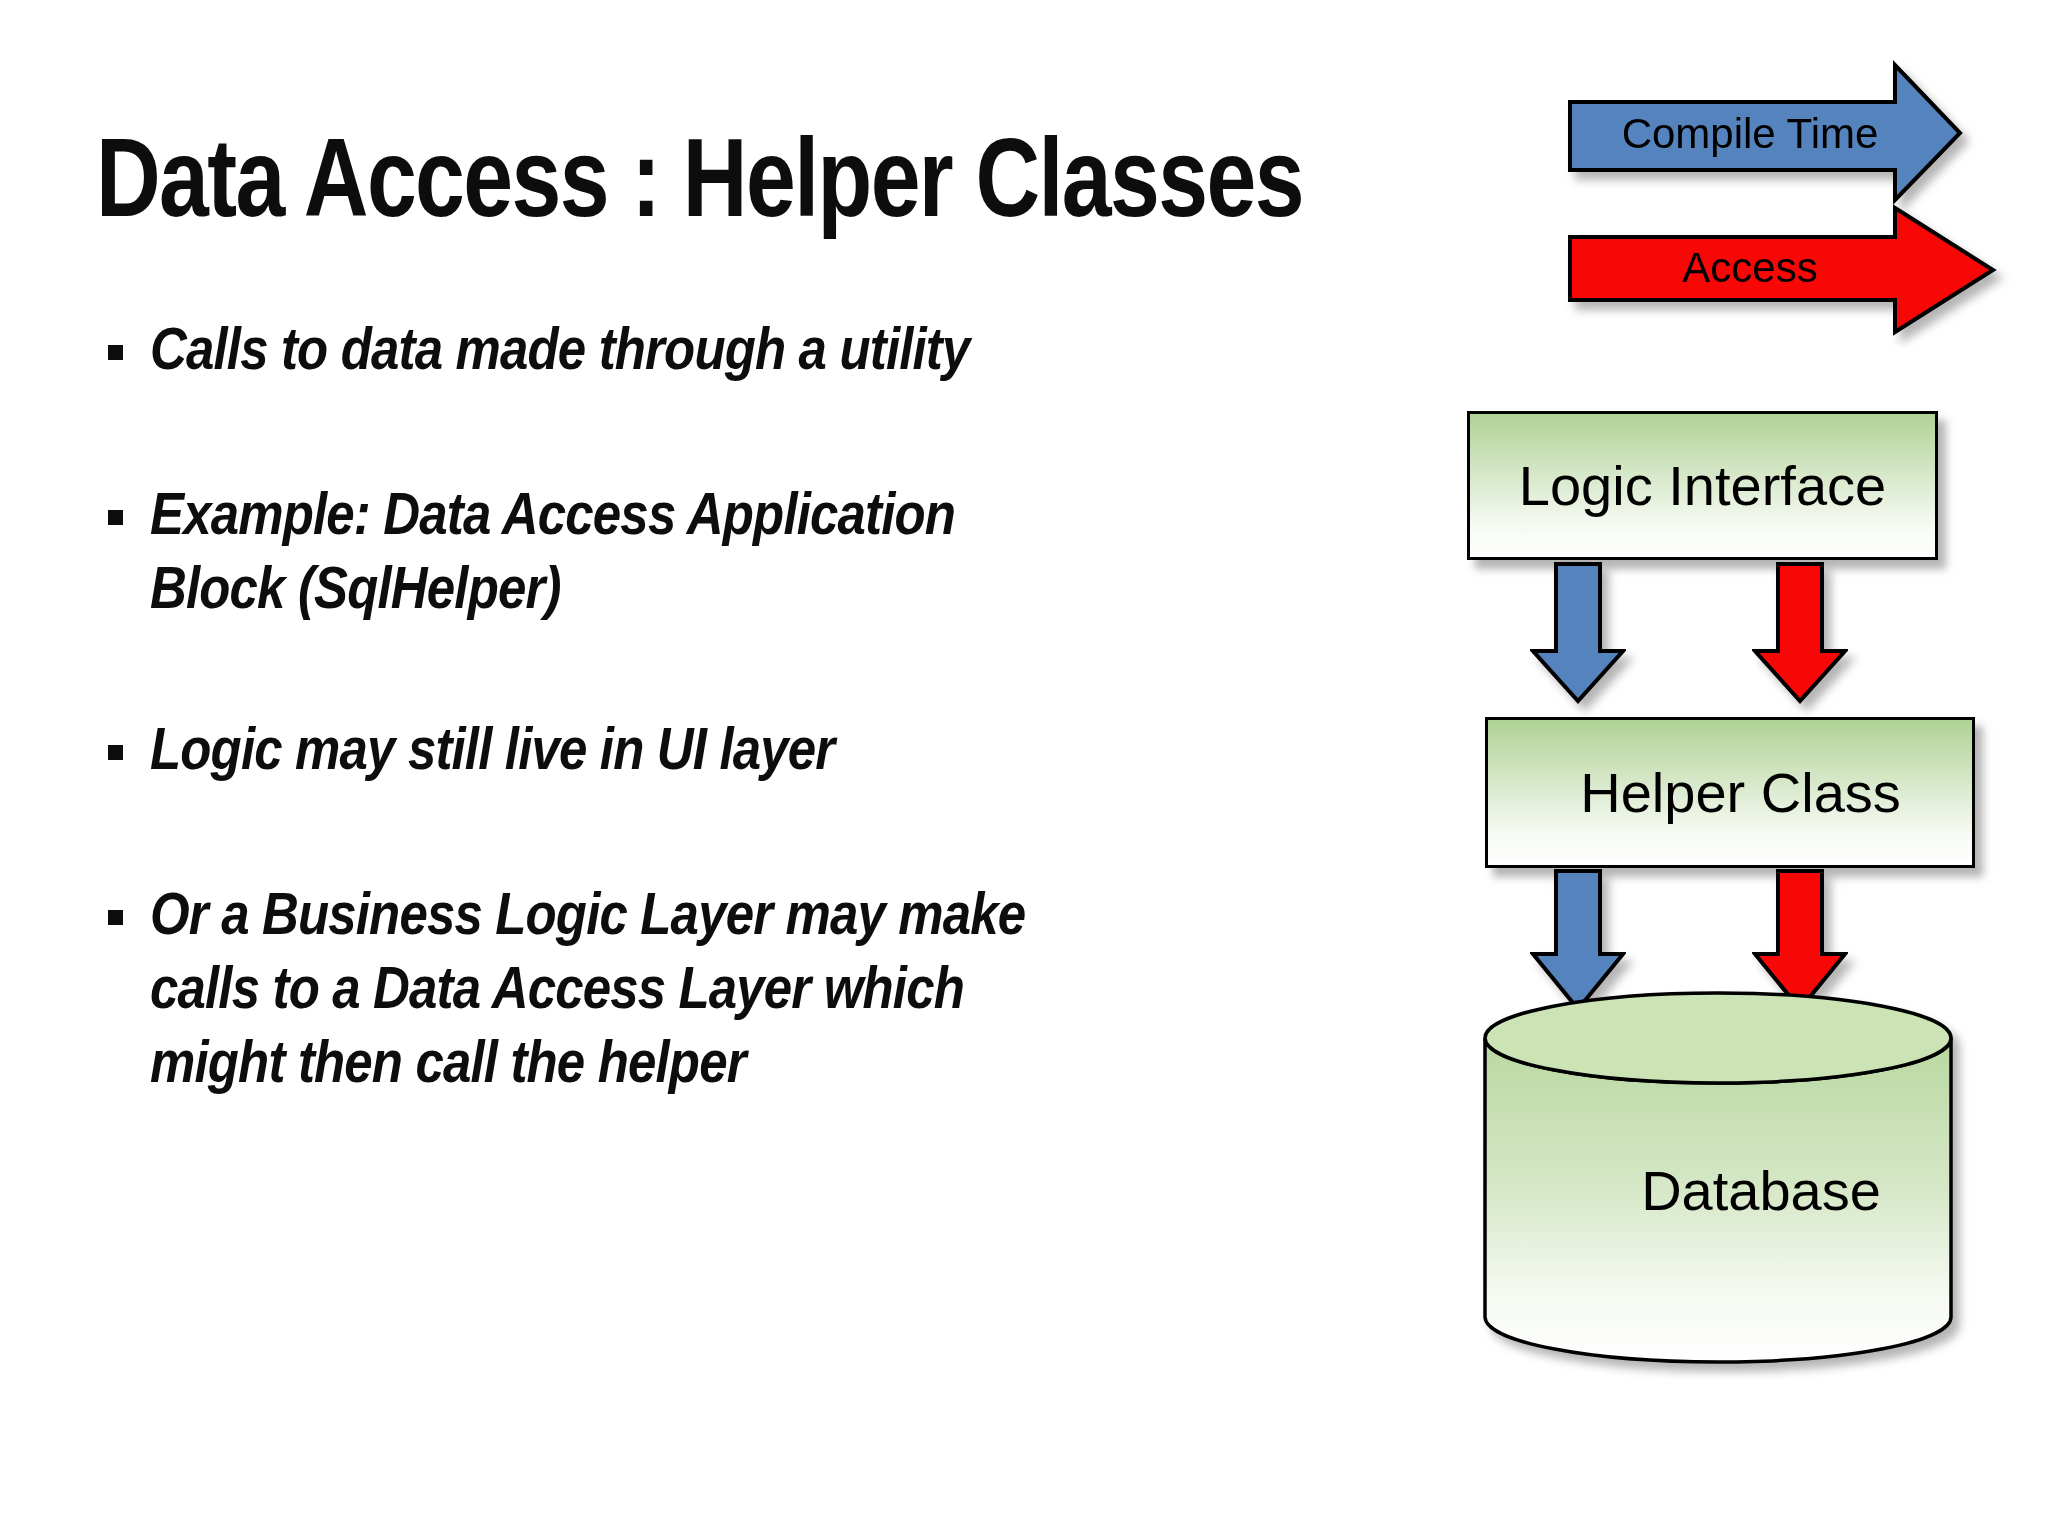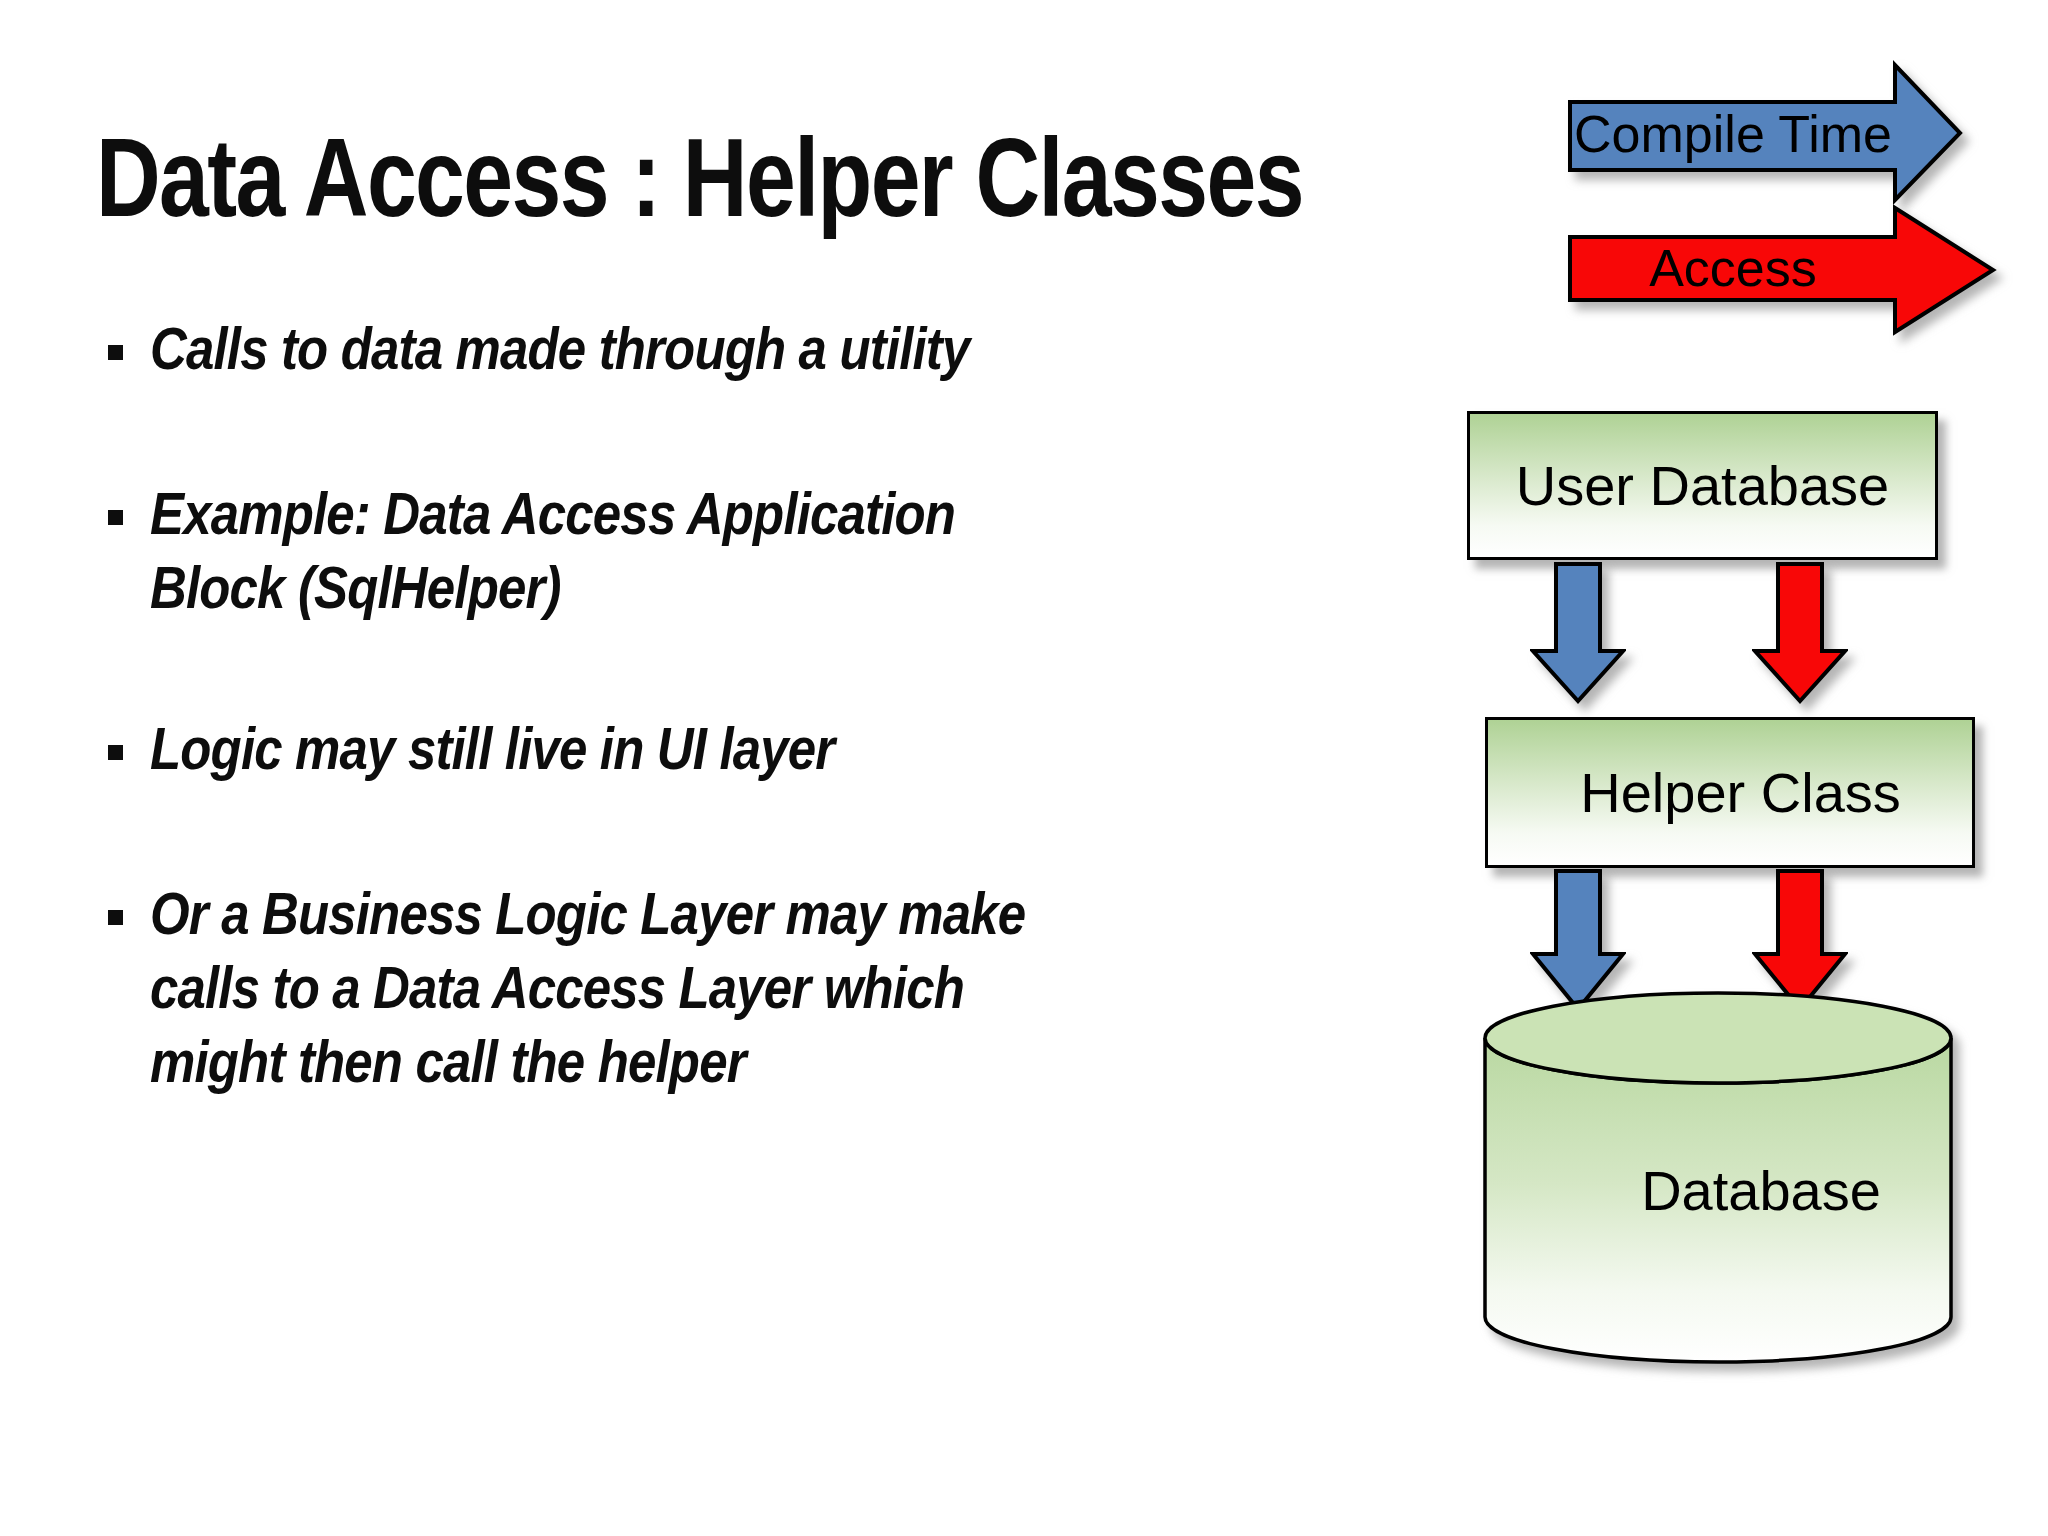--- a/index.html
+++ b/index.html
@@ -24,21 +24,21 @@
     margin-left:54px;
     font-size:60px; font-weight:bold; color:#0d0d0d; line-height:74px;
     white-space:pre-line; letter-spacing:-1px;
     transform:scaleX(0.85); transform-origin:0 0;
   }
   .b1{top:312px;} .b2{top:477px;} .b3{top:712px;} .b4{top:877px;}
   
   .legend-svg{position:absolute;}
   .legend-label{
     position:absolute; display:flex; align-items:center; justify-content:center;
-    font-size:52px; color:#000; line-height:1;
+    font-size:42px; color:#000; line-height:1;margin-left:17px;
   }
   .lbl-compile{left:1570px; top:100px; width:326px; height:68px;}
   .lbl-runtime{left:1570px; top:236px; width:326px; height:64px;}
   
   .node{
     position:absolute;
     border:3px solid #000;
     background:linear-gradient(180deg, var(--node-green, #afd295) 0%, #d9e9cc 45%, #f6faf3 78%, #ffffff 100%);
     box-shadow:8px 9px 8px rgba(120,120,120,0.55);
     display:flex; align-items:center; justify-content:center;
@@ -92,21 +92,21 @@
 
     <svg class="legend-svg shape-shadow" style="left: 1563px; top: 200px; position: absolute;" width="440" height="142" viewBox="0 0 440 142">
       <polygon class="arrow-red" points="7,37 332,37 332,8 430,70 332,132 332,100 7,100"></polygon>
     </svg>
     <div class="legend-label lbl-runtime">Access</div>
   </div>
 
   <div>
 
     <div class="node node-ui">
-      <span>User Database</span>
+      <span>Logic Interface</span>
     </div>
 
     <svg class="legend-svg shape-shadow" style="left: 1530px; top: 561px; position: absolute;" width="96" height="145" viewBox="0 0 96 145">
       <polygon class="arrow-blue" points="26,3 70,3 70,90 93,90 48,140 3,90 26,90"></polygon>
     </svg>
     <svg class="legend-svg shape-shadow" style="left: 1752px; top: 561px; position: absolute;" width="96" height="145" viewBox="0 0 96 145">
       <polygon class="arrow-red" points="26,3 70,3 70,90 93,90 48,140 3,90 26,90"></polygon>
     </svg>
 
     <div class="node node-helper">

